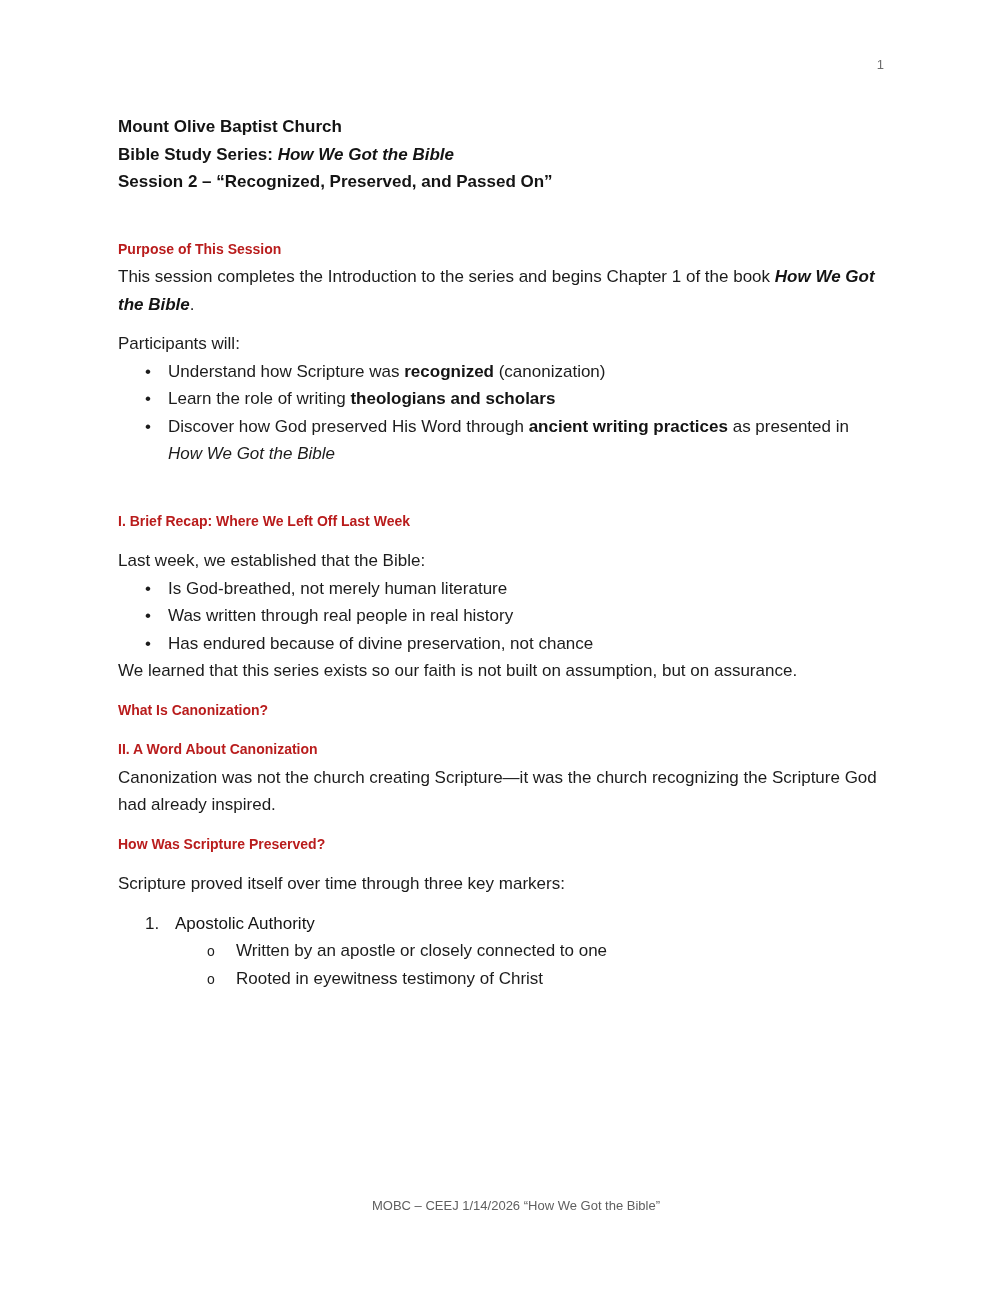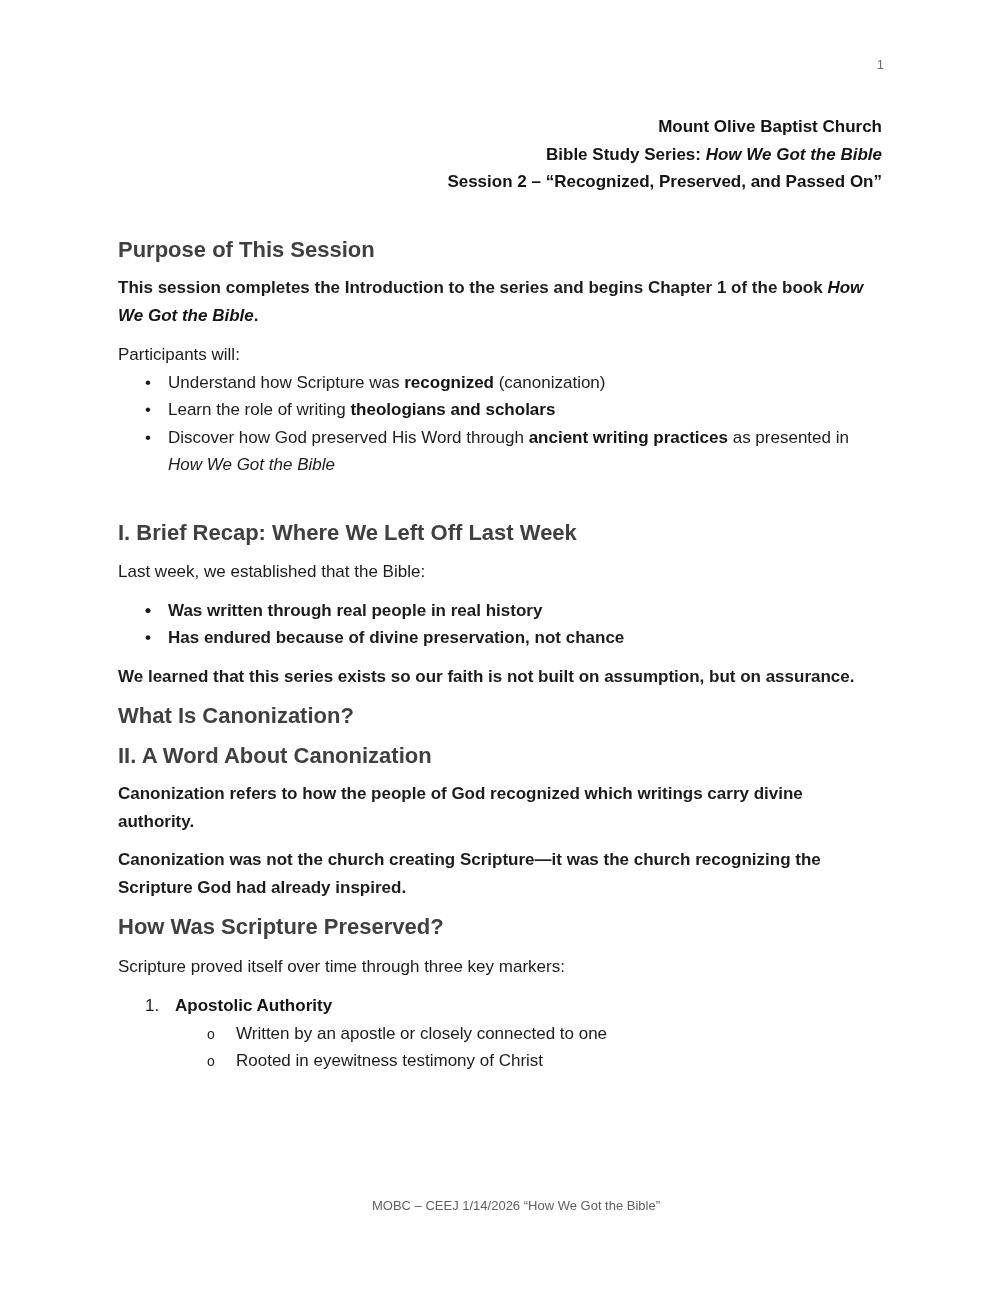--- a/index.html
+++ b/index.html
@@ -27,31 +27,31 @@
     color: #6e6e6e;
   }
   .content {
     position: absolute;
     left: 118px;
     top: 0;
     width: 764px;
   }
   .title-block {
     margin-top: 113px;
-    text-align: right;
+    text-align: left;
     font-weight: bold;
     color: #141414;
   }
   p { margin: 12px 0 0 0; }
-  .m0 { margin-top: 11px; font-weight: bold; }
+  .m0 { margin-top: 0; }
   .heading {
     font-weight: bold;
-    color: #404040;
+    color: #b91c1c;
     margin: 12px 0 0 0;
-    font-size: 22px;
+    font-size: 14px;
   }
   .mt40 { margin-top: 40px; }
   b { color: #141414; }
   ul, ol {
     list-style: none;
     margin: 0;
     padding: 0;
   }
   li { position: relative; }
   .l1 { padding-left: 50px; }
@@ -66,21 +66,21 @@
     left: 89px;
     top: 1px;
     font-size: 14px;
   }
   .num-item { padding-left: 57px; }
   .num-item > .marker {
     position: absolute;
     left: 27px;
     top: 0;
   }
-  .num-title { font-weight: bold; color: #141414; }
+  .num-title { font-weight: normal; color: #141414; }
   .footer {
     position: absolute;
     top: 1197px;
     left: 16px;
     width: 1000px;
     text-align: center;
     font-size: 13px;
     line-height: 18px;
     color: #5f5f5f;
   }
@@ -118,37 +118,37 @@
         <span class="marker">•</span>
         <span>Discover how God preserved His Word through </span><b>ancient writing practices</b><span> as presented in </span><i>How We Got the Bible</i>
       </li>
     </ul>
 
     <div class="heading mt40">I. Brief Recap: Where We Left Off Last Week</div>
     <p>Last week, we established that the Bible:</p>
     <ul class="m0">
       <li class="l1">
         <span class="marker">•</span>
+        <span>Is God-breathed, not merely human literature</span>
       </li>
       <li class="l1">
         <span class="marker">•</span>
         <span>Was written through real people in real history</span>
       </li>
       <li class="l1">
         <span class="marker">•</span>
         <span>Has endured because of divine preservation, not chance</span>
       </li>
     </ul>
     <p class="m0">We learned that this series exists so our faith is not built on assumption, but on assurance.</p>
 
     <div class="heading">What Is Canonization?</div>
 
     <div class="heading">II. A Word About Canonization</div>
 
-    <p class="m0">Canonization refers to how the people of God recognized which writings carry divine authority.</p>
     <p class="m0">Canonization was not the church creating Scripture—it was the church recognizing the Scripture God had already inspired.</p>
 
     <div class="heading">How Was Scripture Preserved?</div>
     <p>Scripture proved itself over time through three key markers:</p>
 
     <ol style="margin-top:12px;">
       <li class="num-item">
         <span class="marker">1.</span>
         <span class="num-title">Apostolic Authority</span>
         <ul>

